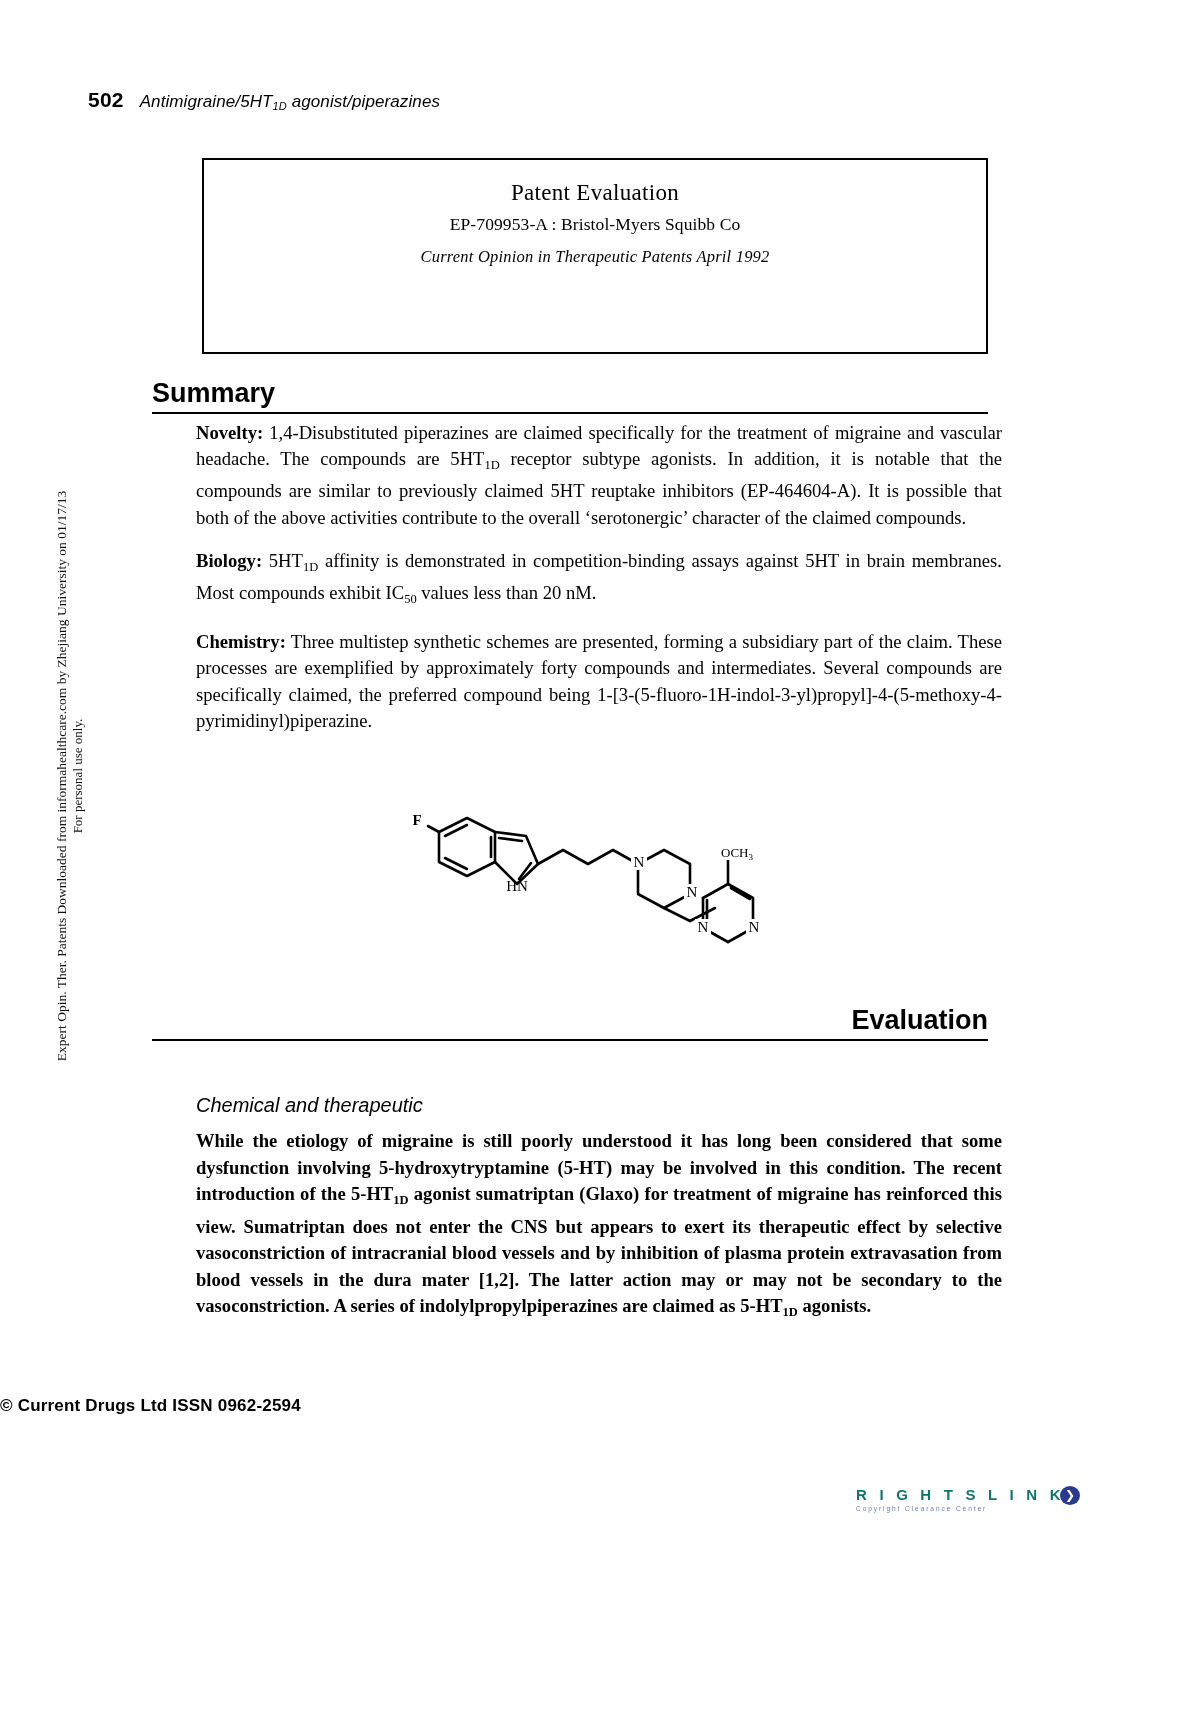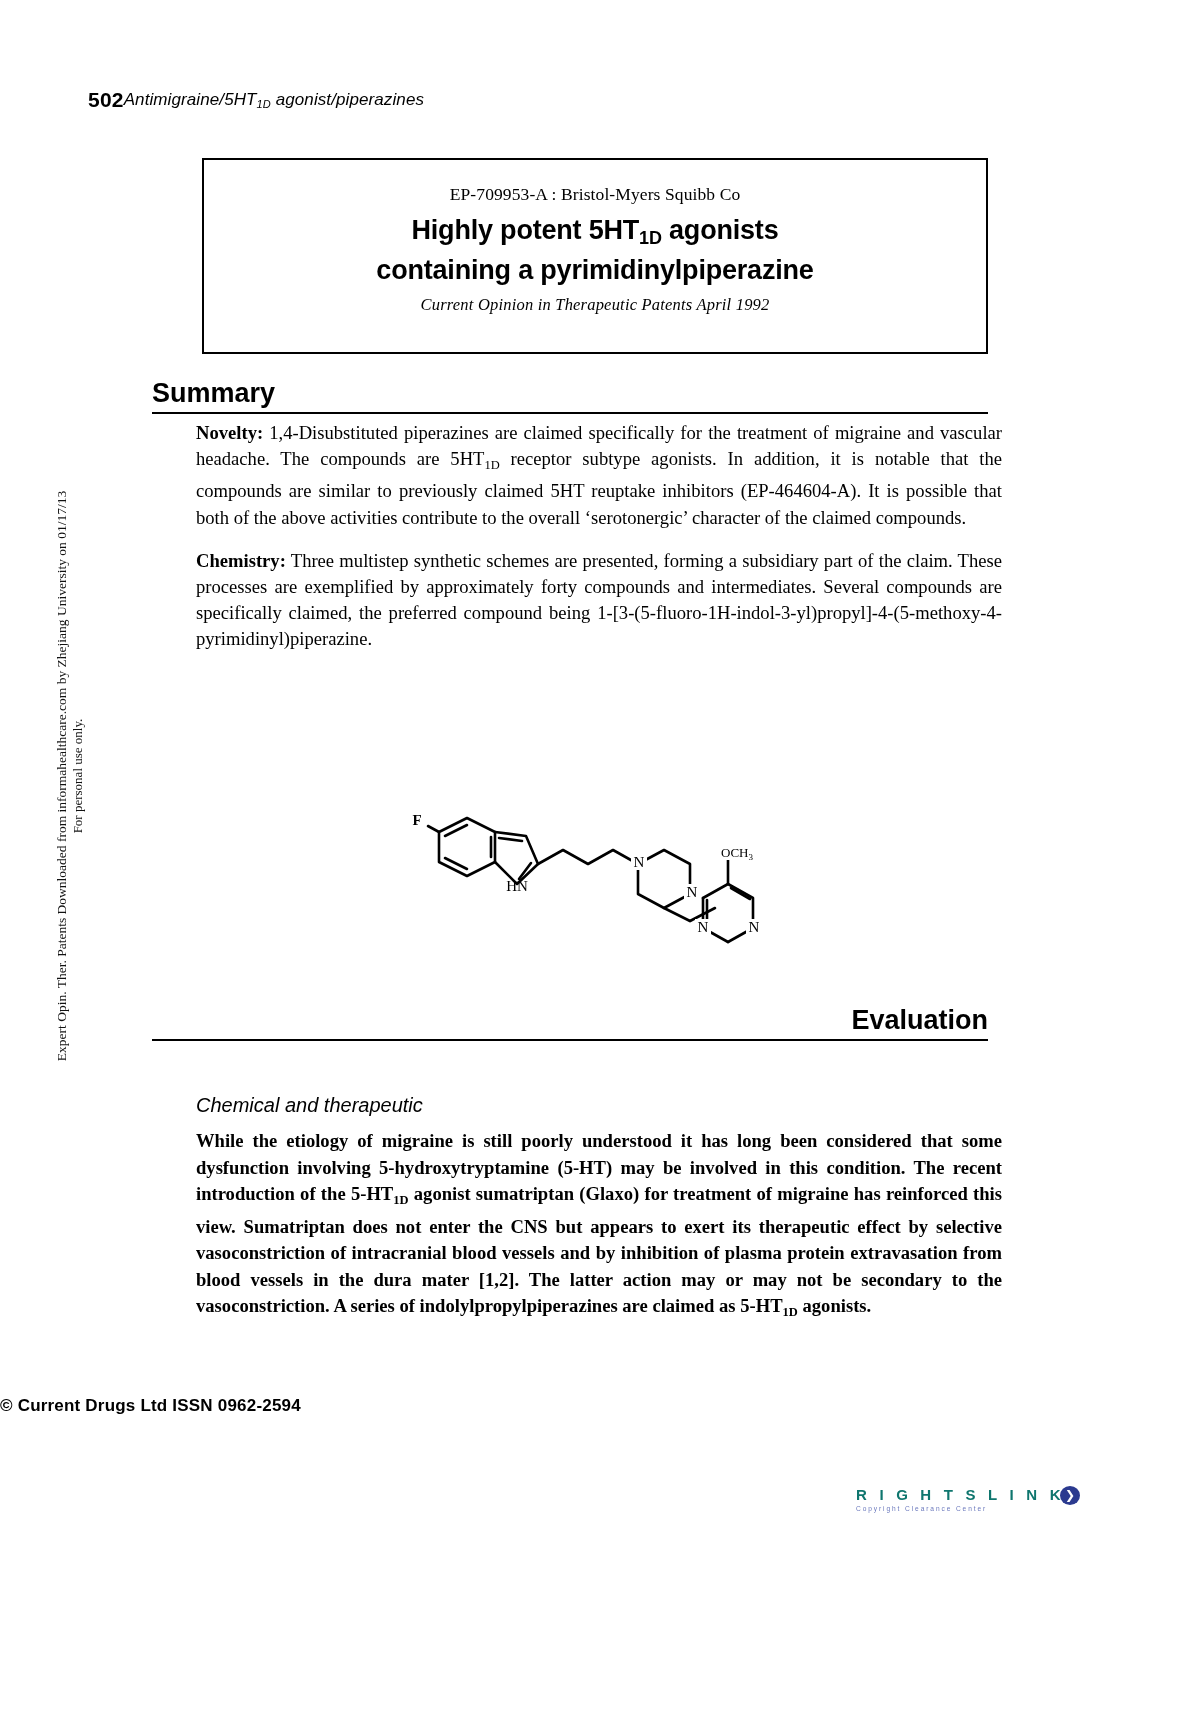--- a/index.html
+++ b/index.html
@@ -15,21 +15,22 @@
     color: #000000;
     overflow: hidden;
   }
 
   
   .running-head {
     position: absolute;
     left: 88px;
     top: 88px;
     display: flex;
-    align-items: center;
+    align-items: flex-end;
+    gap: 16px;
   }
   .folio {
     font-family: "Liberation Sans", sans-serif;
     font-weight: bold;
     font-size: 21px;
     letter-spacing: 0.2px;
   }
   .running-title {
     font-family: "Liberation Sans", sans-serif;
     font-style: italic;
@@ -226,32 +227,30 @@
   <span class="folio">502</span>
   <span class="running-title"><span>Antimigraine/5HT</span><sub>1D</sub><span> agonist/piperazines</span></span>
 </div>
 
 <div class="side-stamp">
   <div class="l1">Expert Opin. Ther. Patents Downloaded from informahealthcare.com by Zhejiang University on 01/17/13</div>
   <div class="l2">For personal use only.</div>
 </div>
 
 <div class="title-box">
+  <div class="tb-patent-eval">Patent Evaluation</div>
   <div class="tb-applicant">EP-709953-A : Bristol-Myers Squibb Co</div>
-  <div class="tb-main-title">
-    <span>Highly potent 5HT</span><sub>1D</sub><span> agonists</span><br>
-    <span>containing a pyrimidinylpiperazine</span>
-  </div>
   <div class="tb-journal">Current Opinion in Therapeutic Patents April 1992</div>
 </div>
 
 <div class="section-head" id="summary-head">Summary</div>
 
 <div class="body-col" id="summary-body">
   <p><b>Novelty:</b><span> 1,4-Disubstituted piperazines are claimed specifically for the treatment of migraine and vascular headache. The compounds are 5HT</span><sub>1D</sub><span> receptor subtype agonists. In addition, it is notable that the compounds are similar to previously claimed 5HT reuptake inhibitors (EP-464604-A). It is possible that both of the above activities contribute to the overall ‘serotonergic’ character of the claimed compounds.</span></p>
+  <p><b>Biology:</b><span> 5HT</span><sub>1D</sub><span> affinity is demonstrated in competition-binding assays against 5HT in brain membranes. Most compounds exhibit IC</span><sub>50</sub><span> values less than 20 nM.</span></p>
   <p><b>Chemistry:</b><span> Three multistep synthetic schemes are presented, forming a subsidiary part of the claim. These processes are exemplified by approximately forty compounds and intermediates. Several compounds are specifically claimed, the preferred compound being 1-[3-(5-fluoro-1H-indol-3-yl)propyl]-4-(5-methoxy-4-pyrimidinyl)piperazine.</span></p>
 </div>
 
 <div class="structure">
   <svg viewBox="0 0 400 135" width="400" height="135" xmlns="http://www.w3.org/2000/svg">
     <g fill="none" stroke="#000" stroke-width="2.6" stroke-linecap="round" stroke-linejoin="round">
 
       <path d="M 44 44 L 72 30 L 100 44 L 100 74 L 72 88 L 44 74 Z"></path>
       <path d="M 50 48 L 72 37"></path>
       <path d="M 96 49 L 96 69"></path>

